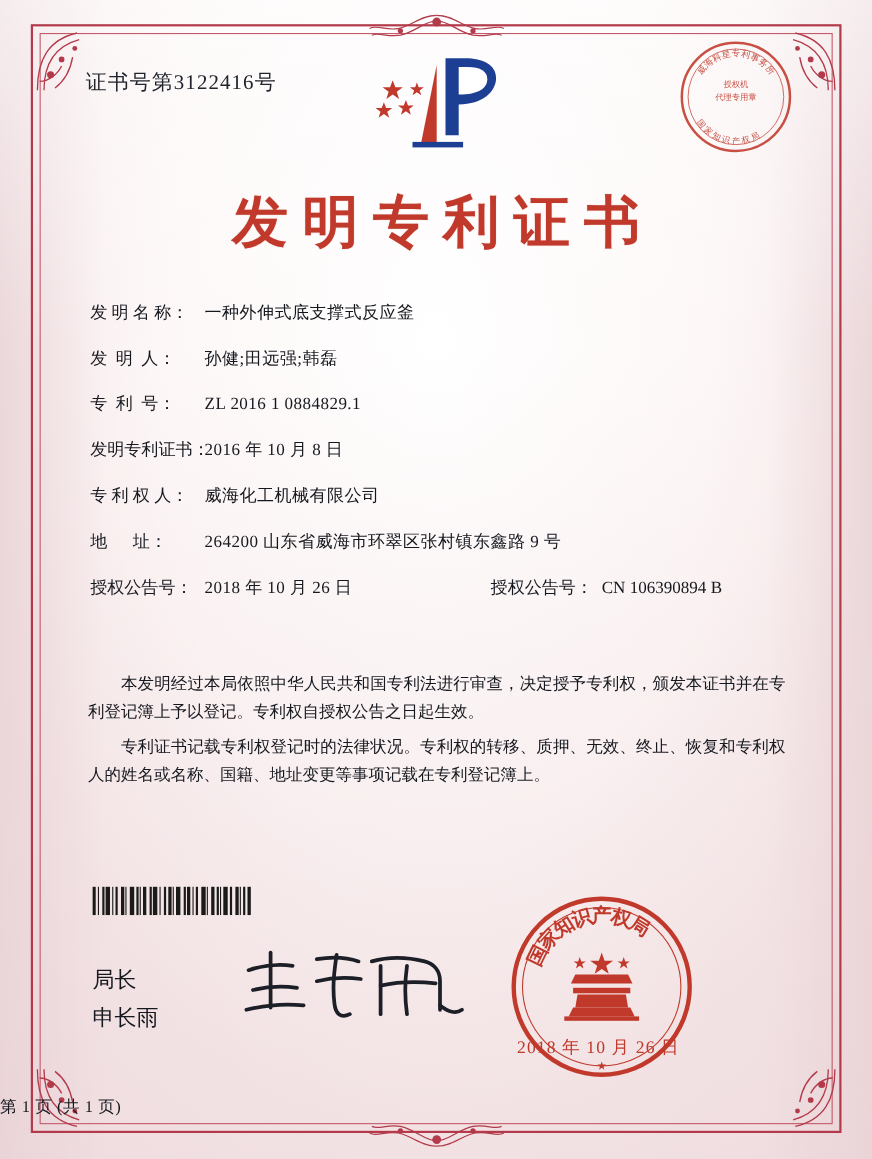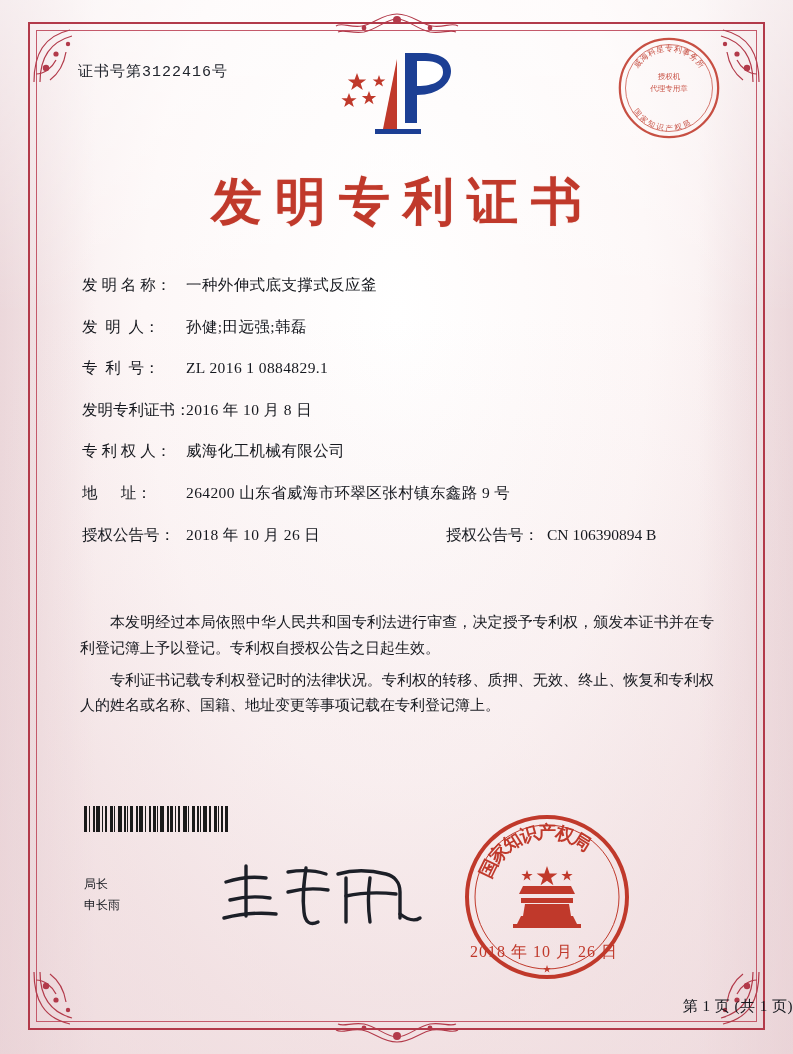--- a/index.html
+++ b/index.html
@@ -72,25 +72,24 @@
     width: 190px; height: 34px;
     color: #b23a4a;
   }
   .bottom-ornament svg { width: 100%; height: 100%; display: block; }
 
   
   .cert-number {
     position: absolute;
     left: 78px;
     top: 62px;
-    font-size: 15px;
+    font-size: 19px;
     color: #20242c;
     letter-spacing: 1px;
     white-space: nowrap;
-    font-family: Liberation Mono, monospace;
   }
   .sipo-logo {
     position: absolute;
     left: 50%;
     transform: translateX(-50%);
     top: 45px;
     width: 140px;
     height: 100px;
   }
   .sipo-logo svg { width: 100%; height: 100%; display: block; }
@@ -189,21 +188,21 @@
     display: block;
     background: #1a1a1a;
     height: 100%;
   }
 
   
   .sig-labels {
     position: absolute;
     left: 84px;
     top: 874px;
-    font-size: 12px;
+    font-size: 20px;
     color: #15181e;
     line-height: 1.75;
   }
   .signature {
     position: absolute;
     left: 218px;
     top: 856px;
     width: 210px;
     height: 80px;
     color: #1c1f27;
@@ -226,21 +225,21 @@
     font-size: 16px;
     color: #c0392b;
     letter-spacing: 1px;
     white-space: nowrap;
   }
 
   .page-footer {
     position: absolute;
     left: 0; right: 0;
     bottom: 38px;
-    text-align: right;
+    text-align: left;
     font-size: 15px;
     color: #15181e;
     letter-spacing: 0.5px;
   }
 </style>
 </head>
 <body>
 
 <div class="page">
 

